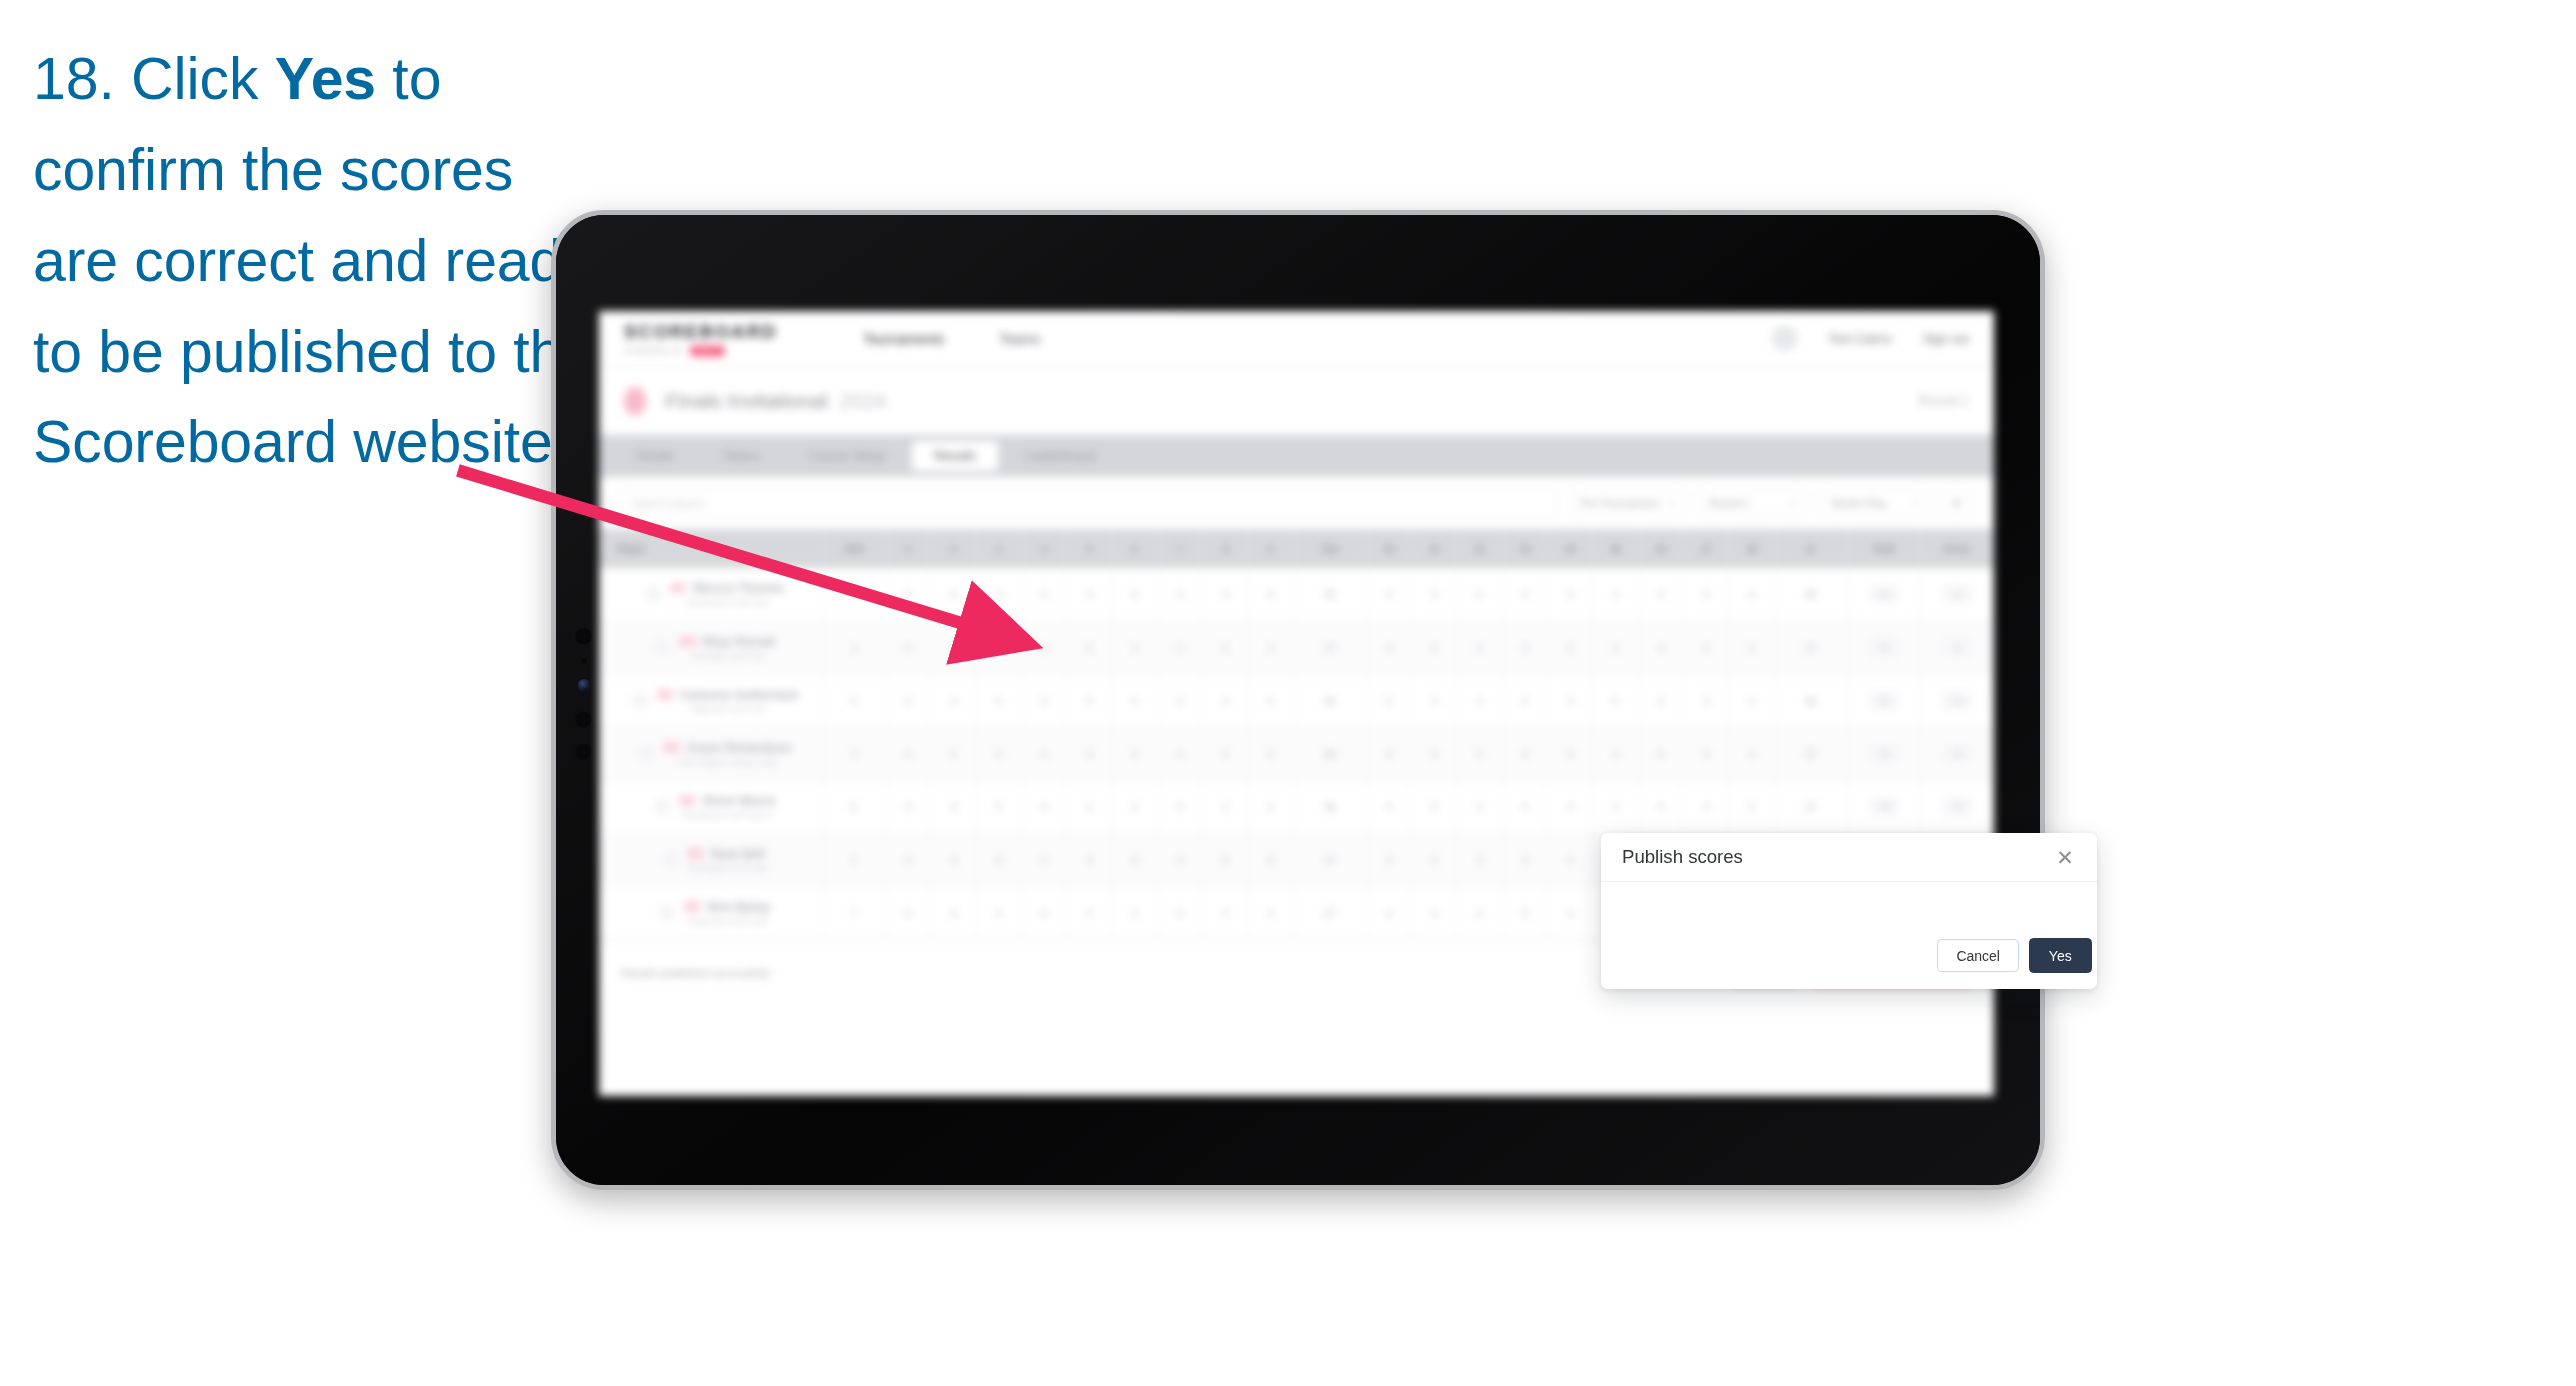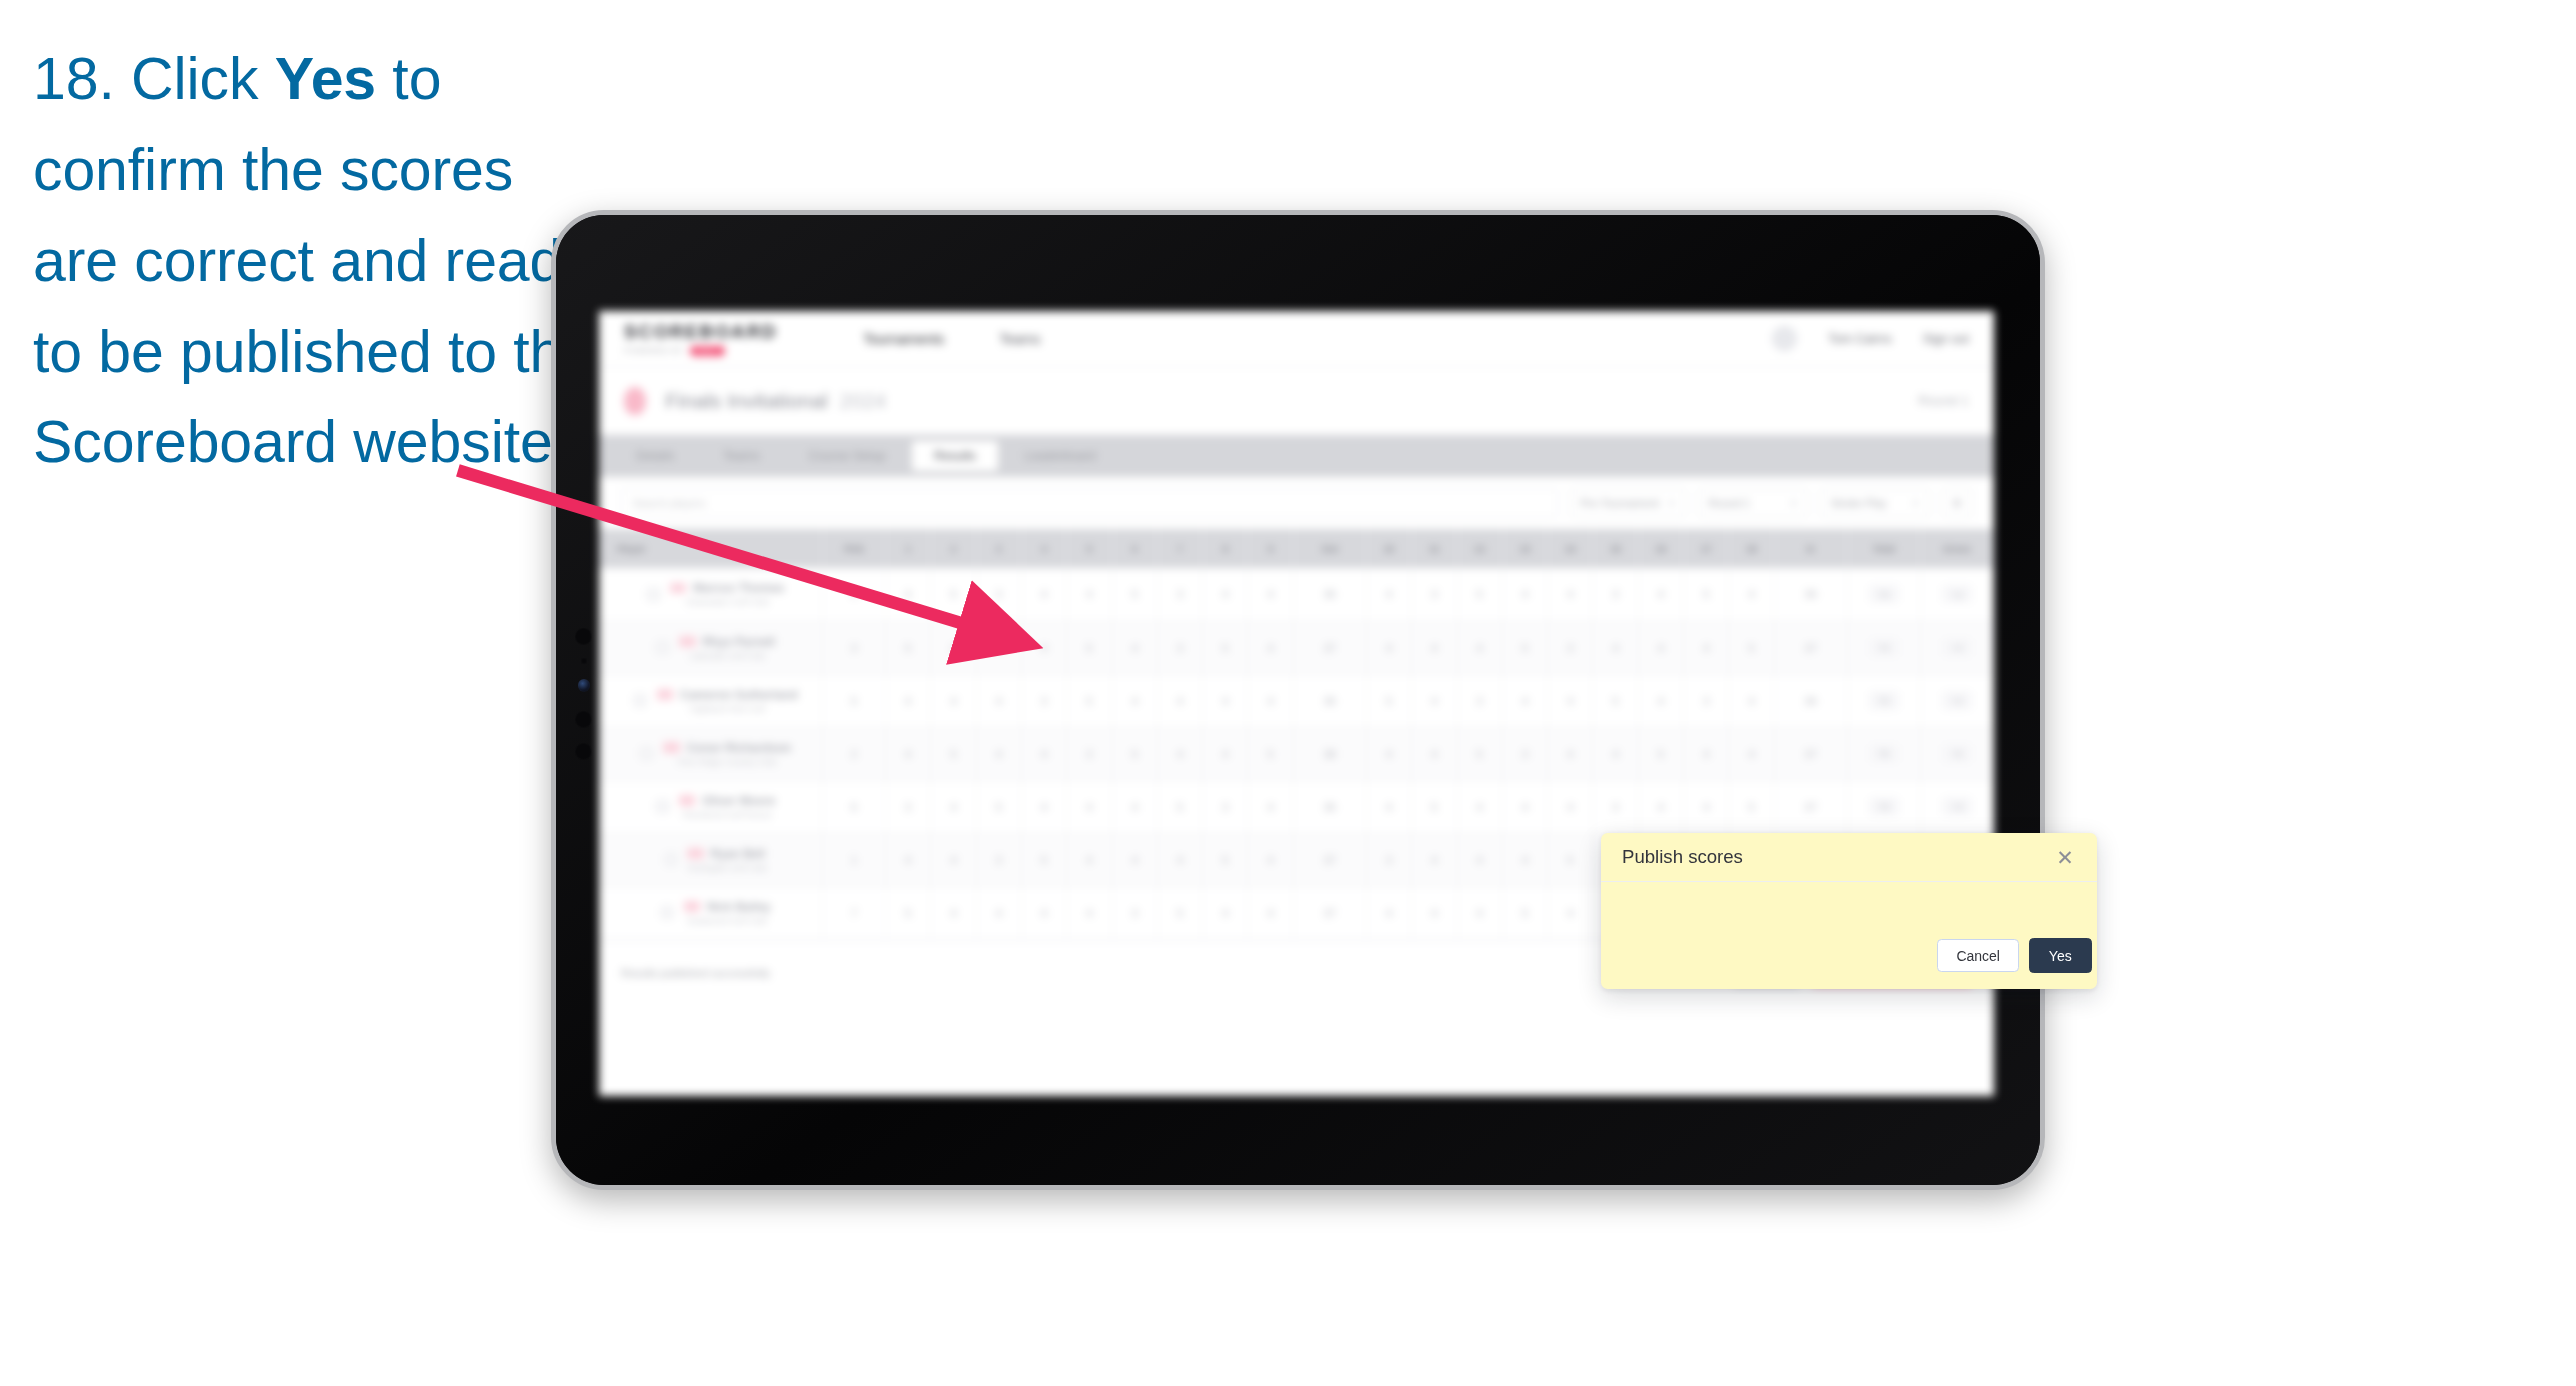--- a/index.html
+++ b/index.html
@@ -212,21 +212,21 @@
     padding: 8.2px 22px; border-radius: 3.7px;
   }
 
   
   #modal {
     position: absolute;
     left: 1045px;
     top: 618px;
     width: 496px;
     height: 156px;
-    background: #fef9c3;
+    background: #ffffff;
     border-radius: 6.7px;
     box-shadow: 0 7.4px 25px rgba(20,24,40,0.16), 0 1.5px 5.2px rgba(20,24,40,0.08);
     z-index: 40;
   }
   .modal-head {
     height: 49px; display: flex; align-items: center;
     padding: 0 21px; border-bottom: 0.7px solid #edeef1;
   }
   .modal-title { font-size: 18.6px; color: #33353c; }
   .modal-close {

